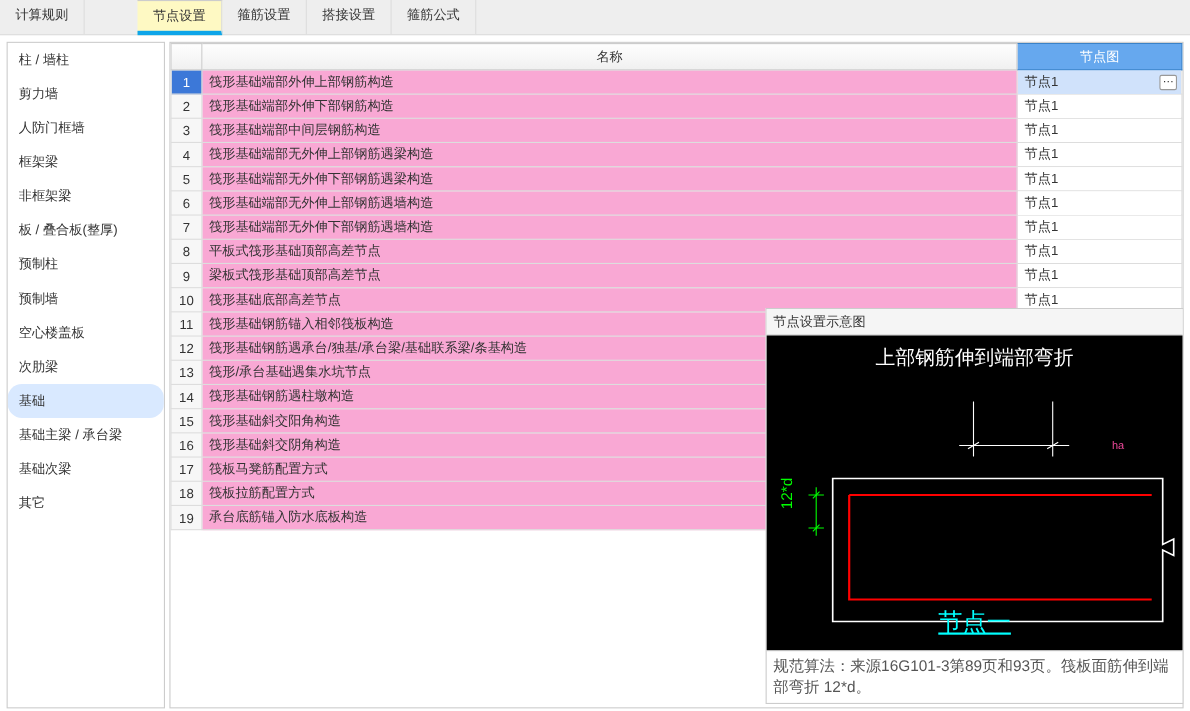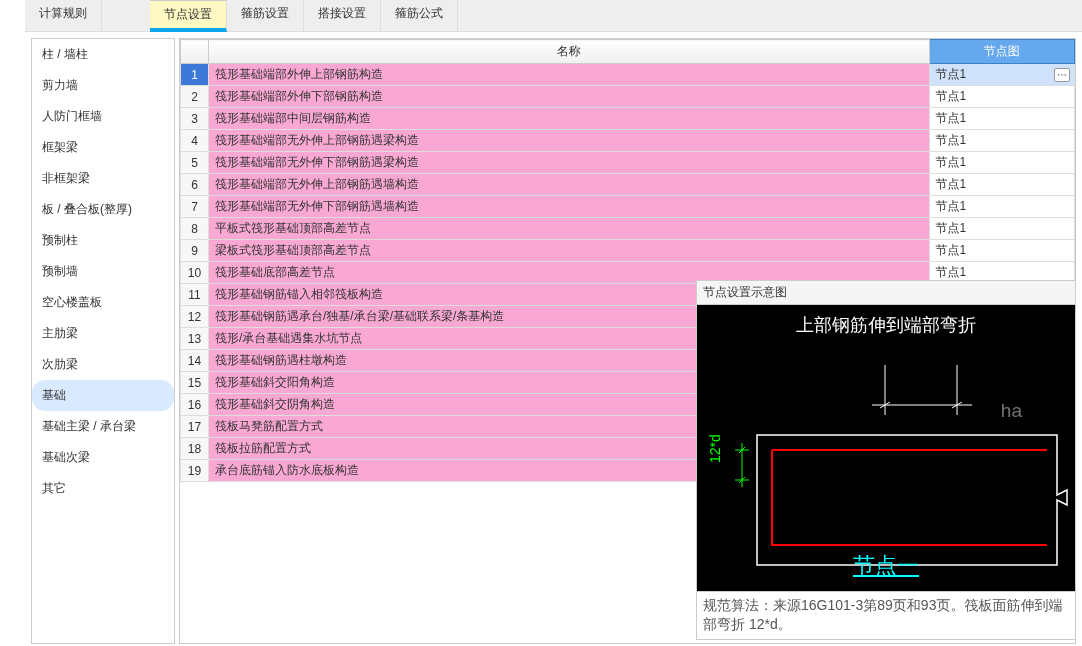--- a/index.html
+++ b/index.html
@@ -1,17 +1,17 @@
 <!DOCTYPE html>
 <html><head>
   <meta charset="utf-8">
   <style>
     * { box-sizing: border-box; margin:0; padding:0; }
     body { font-family: "Microsoft YaHei", sans-serif; font-size:12px; background:#fff; color:#333; }
-    .wrap { width:1082px; height:646px; position:relative;padding-left:25px; }
+    .wrap { width:1082px; height:646px; position:relative; }
     .tabs { display:flex; background:#eee; border-bottom:1px solid #ddd; }
     .tab { padding:5px 14px; cursor:pointer; border-right:1px solid #ddd; }
     .tab.active { background:#fef9c3; border-top:1px solid #ccc; border-bottom:4px solid #0ea5e9; margin-bottom:-1px;margin-left:48px; }
     .main { display:flex; height:calc(646px - 28px); }
     .sidebar { width:144px; border:1px solid #ccc; margin:6px 4px 6px 6px; padding:0; overflow:auto; }
     .sidebar-item { padding:7px 10px; cursor:pointer; }
     .sidebar-item.active { background:#d9e9ff;border-radius:13px; }
     .content { flex:1; display:flex; margin:6px 6px 6px 0; gap:6px; }
     .table-area { flex:1; border:1px solid #ccc; overflow:auto; }
     table { width:100%; border-collapse:collapse; }
@@ -21,21 +21,21 @@
     td.num { width:28px; text-align:center; background:#f7f7f7; }
     tr.sel td.num { background:#3c78d8; color:#fff; }
     td.name { background:#f9a8d4; }
     td.val { background:#fff; position:relative; }
     tr.sel td.val { background:#d0e2fb; }
     .ellipsis { position:absolute; right:4px; top:50%; transform:translateY(-50%); border:1px solid #999; background:#fff; padding:0 2px; font-size:10px; line-height:12px; border-radius:2px; cursor:pointer; }
     .preview { width:380px; border:1px solid #ccc; background:#fff; display:flex; flex-direction:column; position:absolute; right:6px; top:280px; height:360px; }
     .preview-title { padding:3px 6px; border-bottom:1px solid #ccc; background:#f5f5f5; }
     .diagram { flex:1; background:#000; position:relative; overflow:hidden; }
     .diag-title { position:absolute; top:8px; left:0; right:0; text-align:center; color:#fff; font-size:18px; }
-    .ha { position:absolute; top:95px; right:53px; color:#737373; font-size:19px; }
+    .ha { position:absolute; top:95px; right:53px; color:#ec4899; font-size:10px; }
     .d12 { position:absolute; top:158px; left:10px; color:#0f0; font-size:14px; transform:rotate(-90deg); transform-origin:left top; }
     .node1 { position:absolute; bottom:10px; left:0; right:0; text-align:center; color:#0ff; font-size:22px; text-decoration:underline; }
     .preview-footer { padding:4px 6px; border-top:1px solid #ccc; font-size:14px; color:#555; line-height:1.4; }
     svg { position:absolute; top:0; left:0; }
   </style>
 </head>
 <body>
 
 <div class="wrap">
   <div class="tabs" id="tabs">
@@ -49,21 +49,20 @@
     <div class="sidebar" id="sidebar">
         <div class="sidebar-item">柱 / 墙柱</div>
         <div class="sidebar-item">剪力墙</div>
         <div class="sidebar-item">人防门框墙</div>
         <div class="sidebar-item">框架梁</div>
         <div class="sidebar-item">非框架梁</div>
         <div class="sidebar-item">板 / 叠合板(整厚)</div>
         <div class="sidebar-item">预制柱</div>
         <div class="sidebar-item">预制墙</div>
         <div class="sidebar-item">空心楼盖板</div>
-        <div class="sidebar-item">主肋梁</div>
         <div class="sidebar-item">次肋梁</div>
         <div class="sidebar-item active">基础</div>
         <div class="sidebar-item">基础主梁 / 承台梁</div>
         <div class="sidebar-item">基础次梁</div>
         <div class="sidebar-item">其它</div>
       </div>
     <div class="content">
       <div class="table-area">
         <table>
           <thead>

